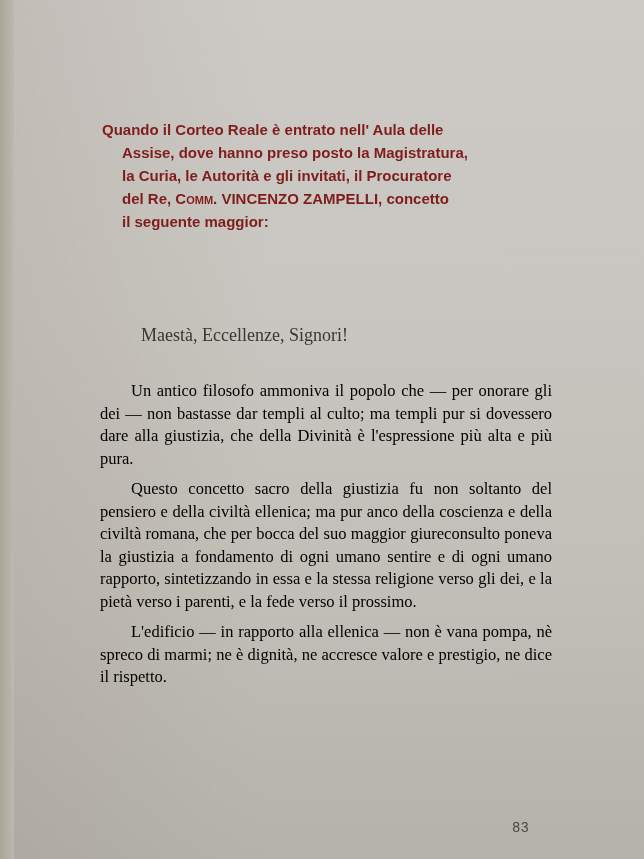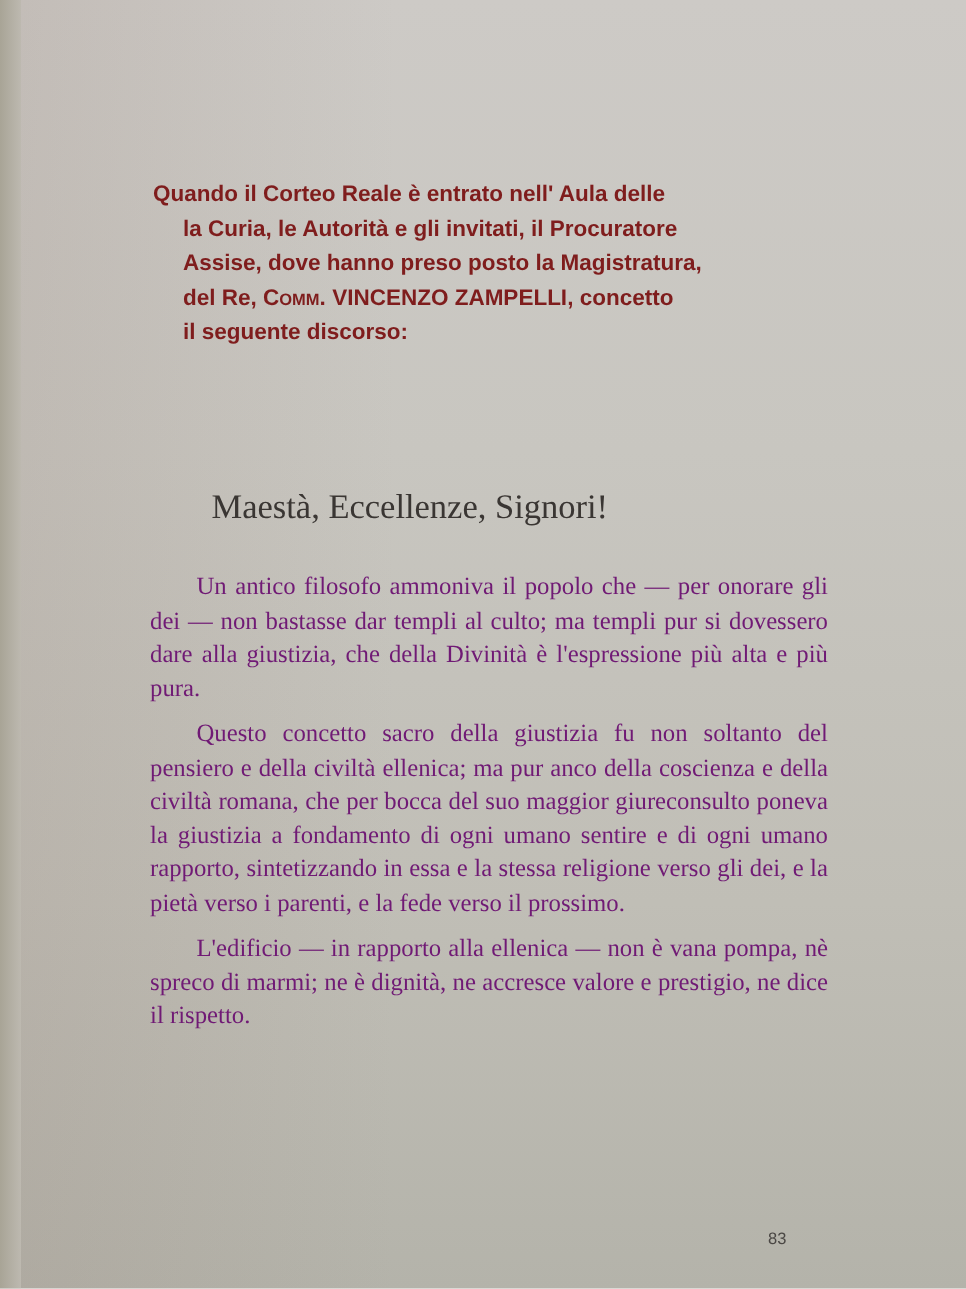--- a/index.html
+++ b/index.html
@@ -14,45 +14,45 @@
   .intro {
     position: absolute; left: 102px; top: 118px; width: 460px;
     font-family: Liberation Sans, sans-serif; font-weight: bold;
     font-size: 15px; line-height: 23px; color: #7f1d1d;
   }
   .intro .line { white-space: nowrap; }
   .intro .indent { padding-left: 20px; }
   .intro .sc { font-variant: small-caps; }
   .salut {
     position: absolute; left: 141px; top: 325px;
-    font-family: "Liberation Serif", serif; font-size: 23px; color: #3a3633;
+    font-family: "Liberation Serif", serif; font-size: 18px; color: #3a3633;
   }
   .body {
     position: absolute; left: 100px; top: 380px; width: 452px;
     font-family: "Liberation Serif", serif; font-size: 16.5px;
-    line-height: 22.5px; color: #701a75;
+    line-height: 22.5px; color: #000000;
   }
   .para { margin: 0 0 8px 0; text-indent: 31px; text-align: justify; }
   .pageno {
     position: absolute; left: 512px; top: 820px;
-    font-family: Liberation Sans, sans-serif; font-size: 11px; color: #4a4744;
+    font-family: Liberation Mono, monospace; font-size: 14px; color: #4a4744;
   }
 </style>
 </head>
 <body>
 
 <div class="edge"></div>
 <div class="shade"></div>
 
 <div class="intro">
   <div class="line">Quando il Corteo Reale è entrato nell' Aula delle</div>
+  <div class="line indent">Assise, dove hanno preso posto la Magistratura,</div>
   <div class="line indent">la Curia, le Autorità e gli invitati, il Procuratore</div>
-  <div class="line indent">Assise, dove hanno preso posto la Magistratura,</div>
   <div class="line indent"><span>del Re, </span><span class="sc">Comm.</span><span> VINCENZO ZAMPELLI</span><span>, concetto</span></div>
-  <div class="line indent">il seguente discorso:</div>
+  <div class="line indent">il seguente maggior:</div>
 </div>
 
 <div class="salut">Maestà, Eccellenze, Signori!</div>
 
 <div class="body">
   <p class="para">Un antico filosofo ammoniva il popolo che — per onorare gli dei — non bastasse dar templi al culto; ma templi pur si dovessero dare alla giustizia, che della Divinità è l'espressione più alta e più pura.</p>
   <p class="para">Questo concetto sacro della giustizia fu non soltanto del pensiero e della civiltà ellenica; ma pur anco della coscienza e della civiltà romana, che per bocca del suo maggior giureconsulto poneva la giustizia a fondamento di ogni umano sentire e di ogni umano rapporto, sintetizzando in essa e la stessa religione verso gli dei, e la pietà verso i parenti, e la fede verso il prossimo.</p>
   <p class="para">L'edificio — in rapporto alla ellenica — non è vana pompa, nè spreco di marmi; ne è dignità, ne accresce valore e prestigio, ne dice il rispetto.</p>
 </div>
 

